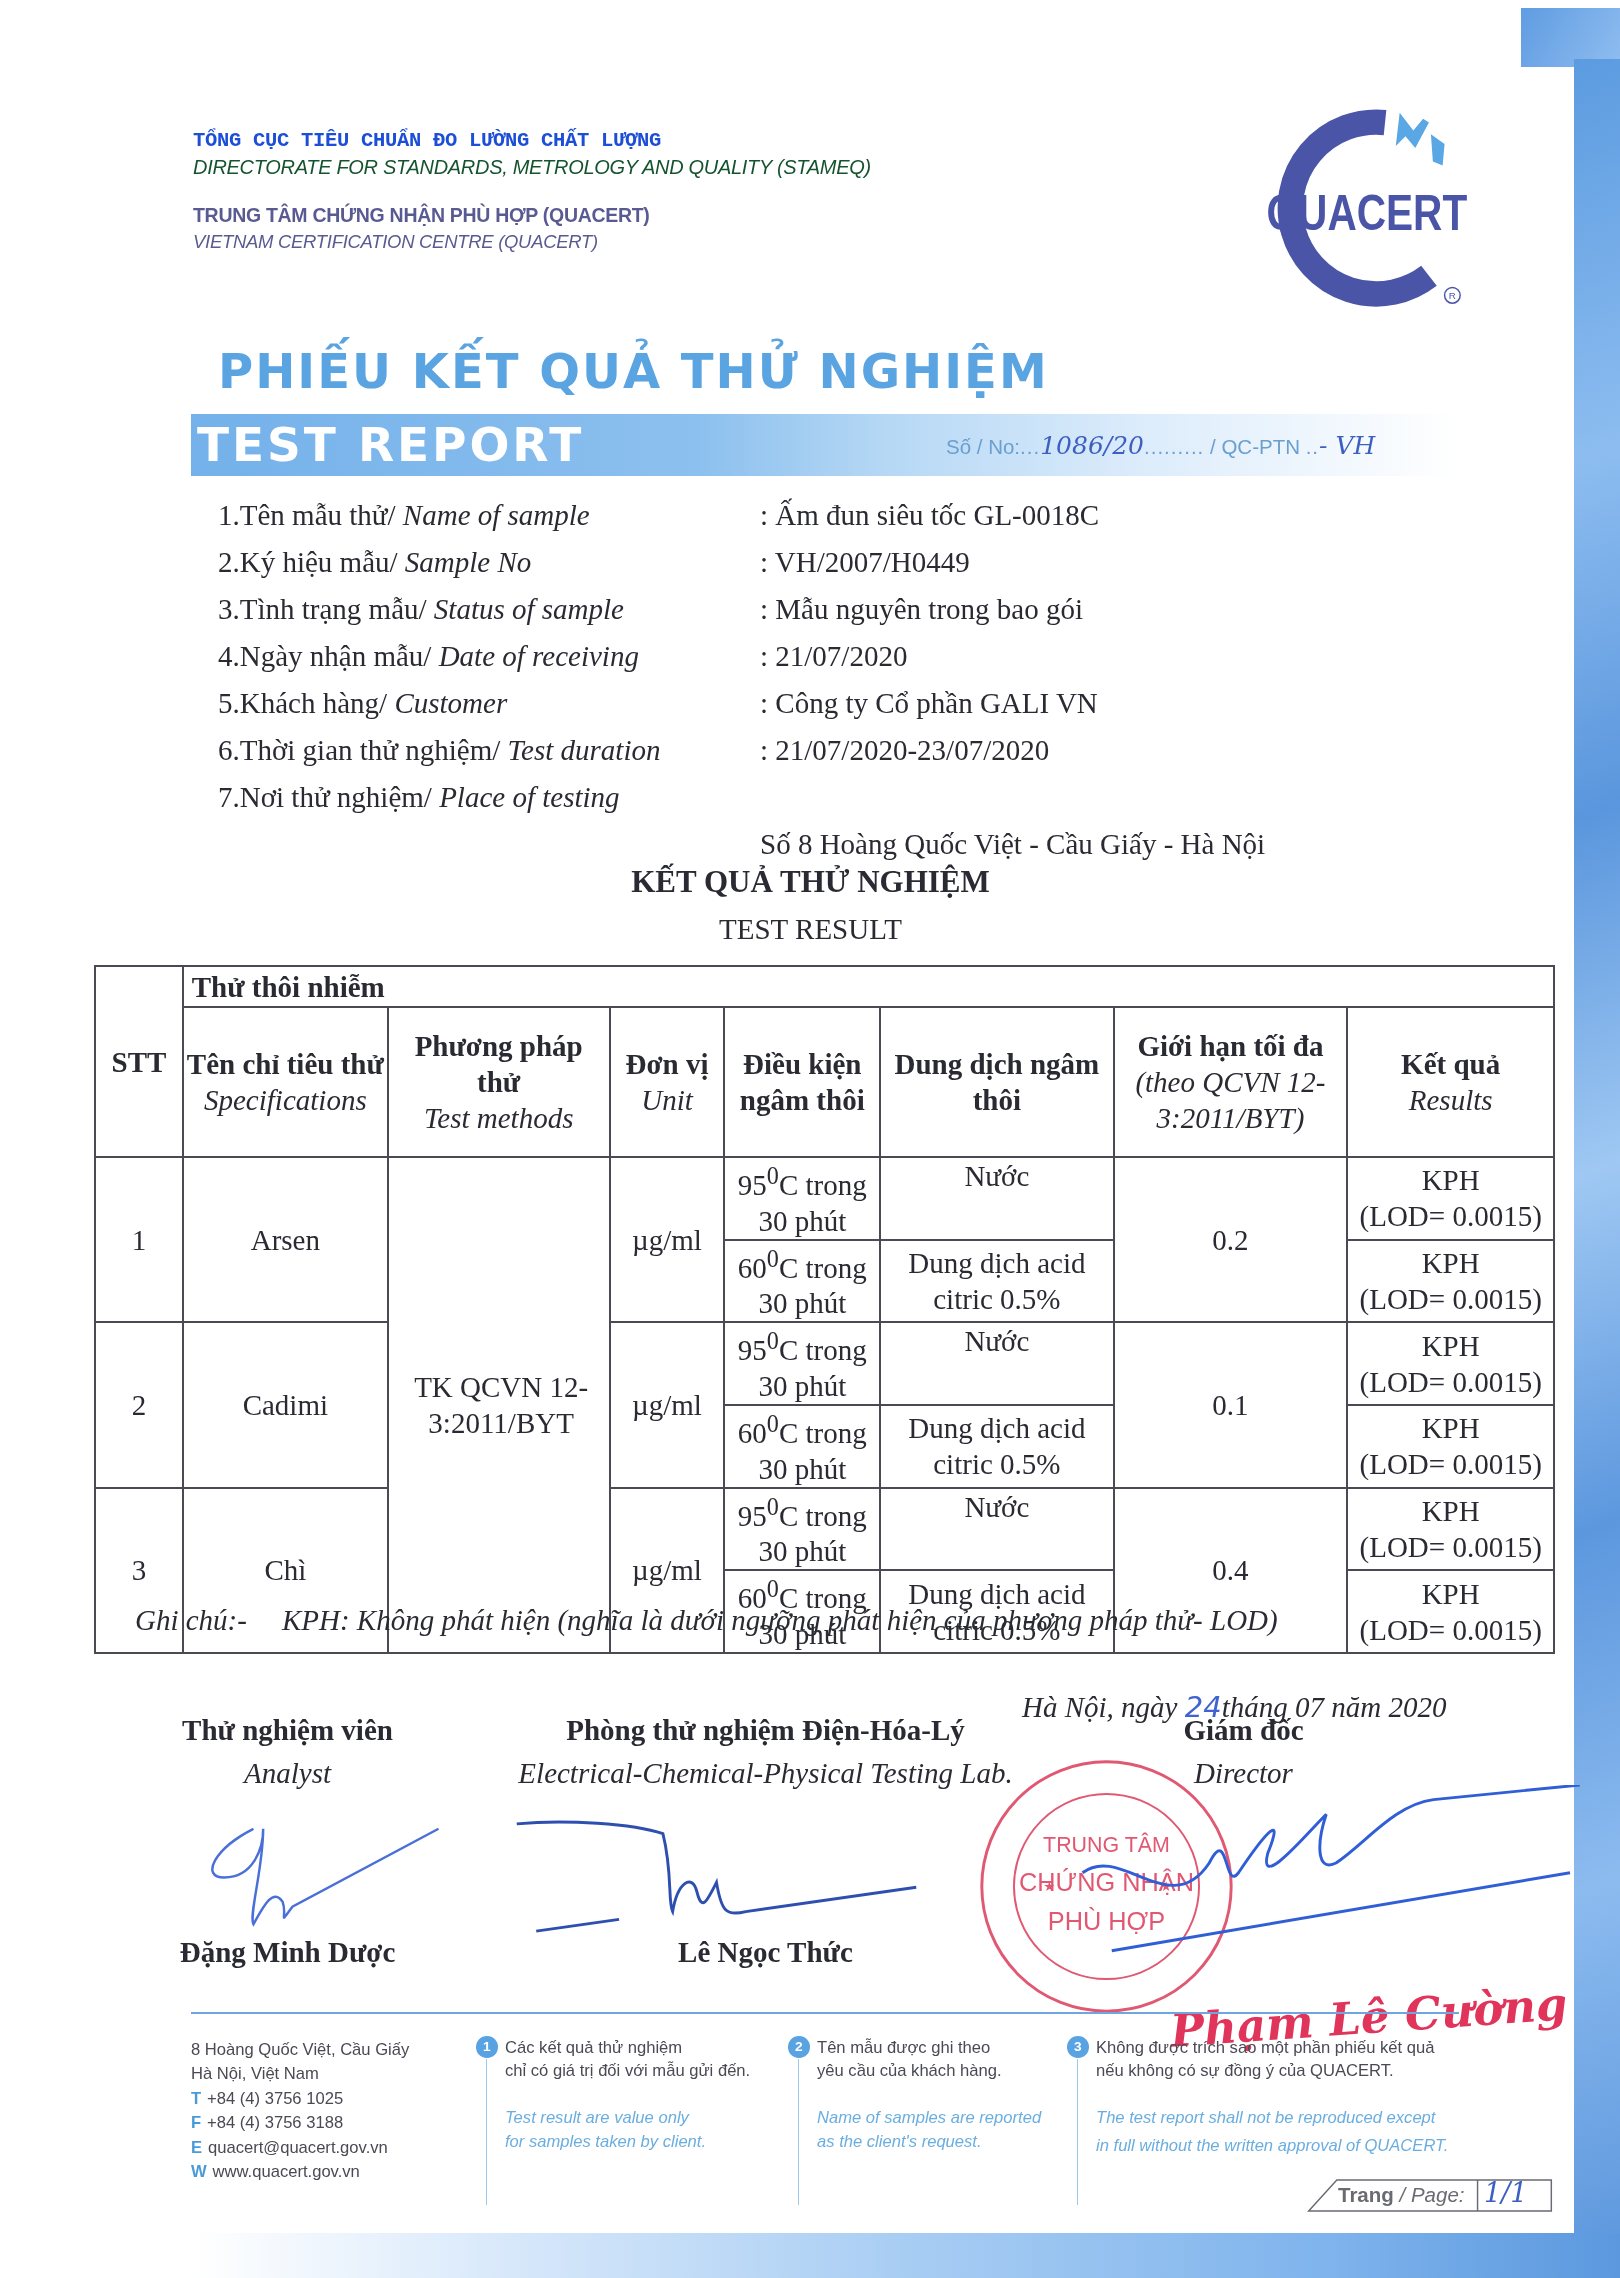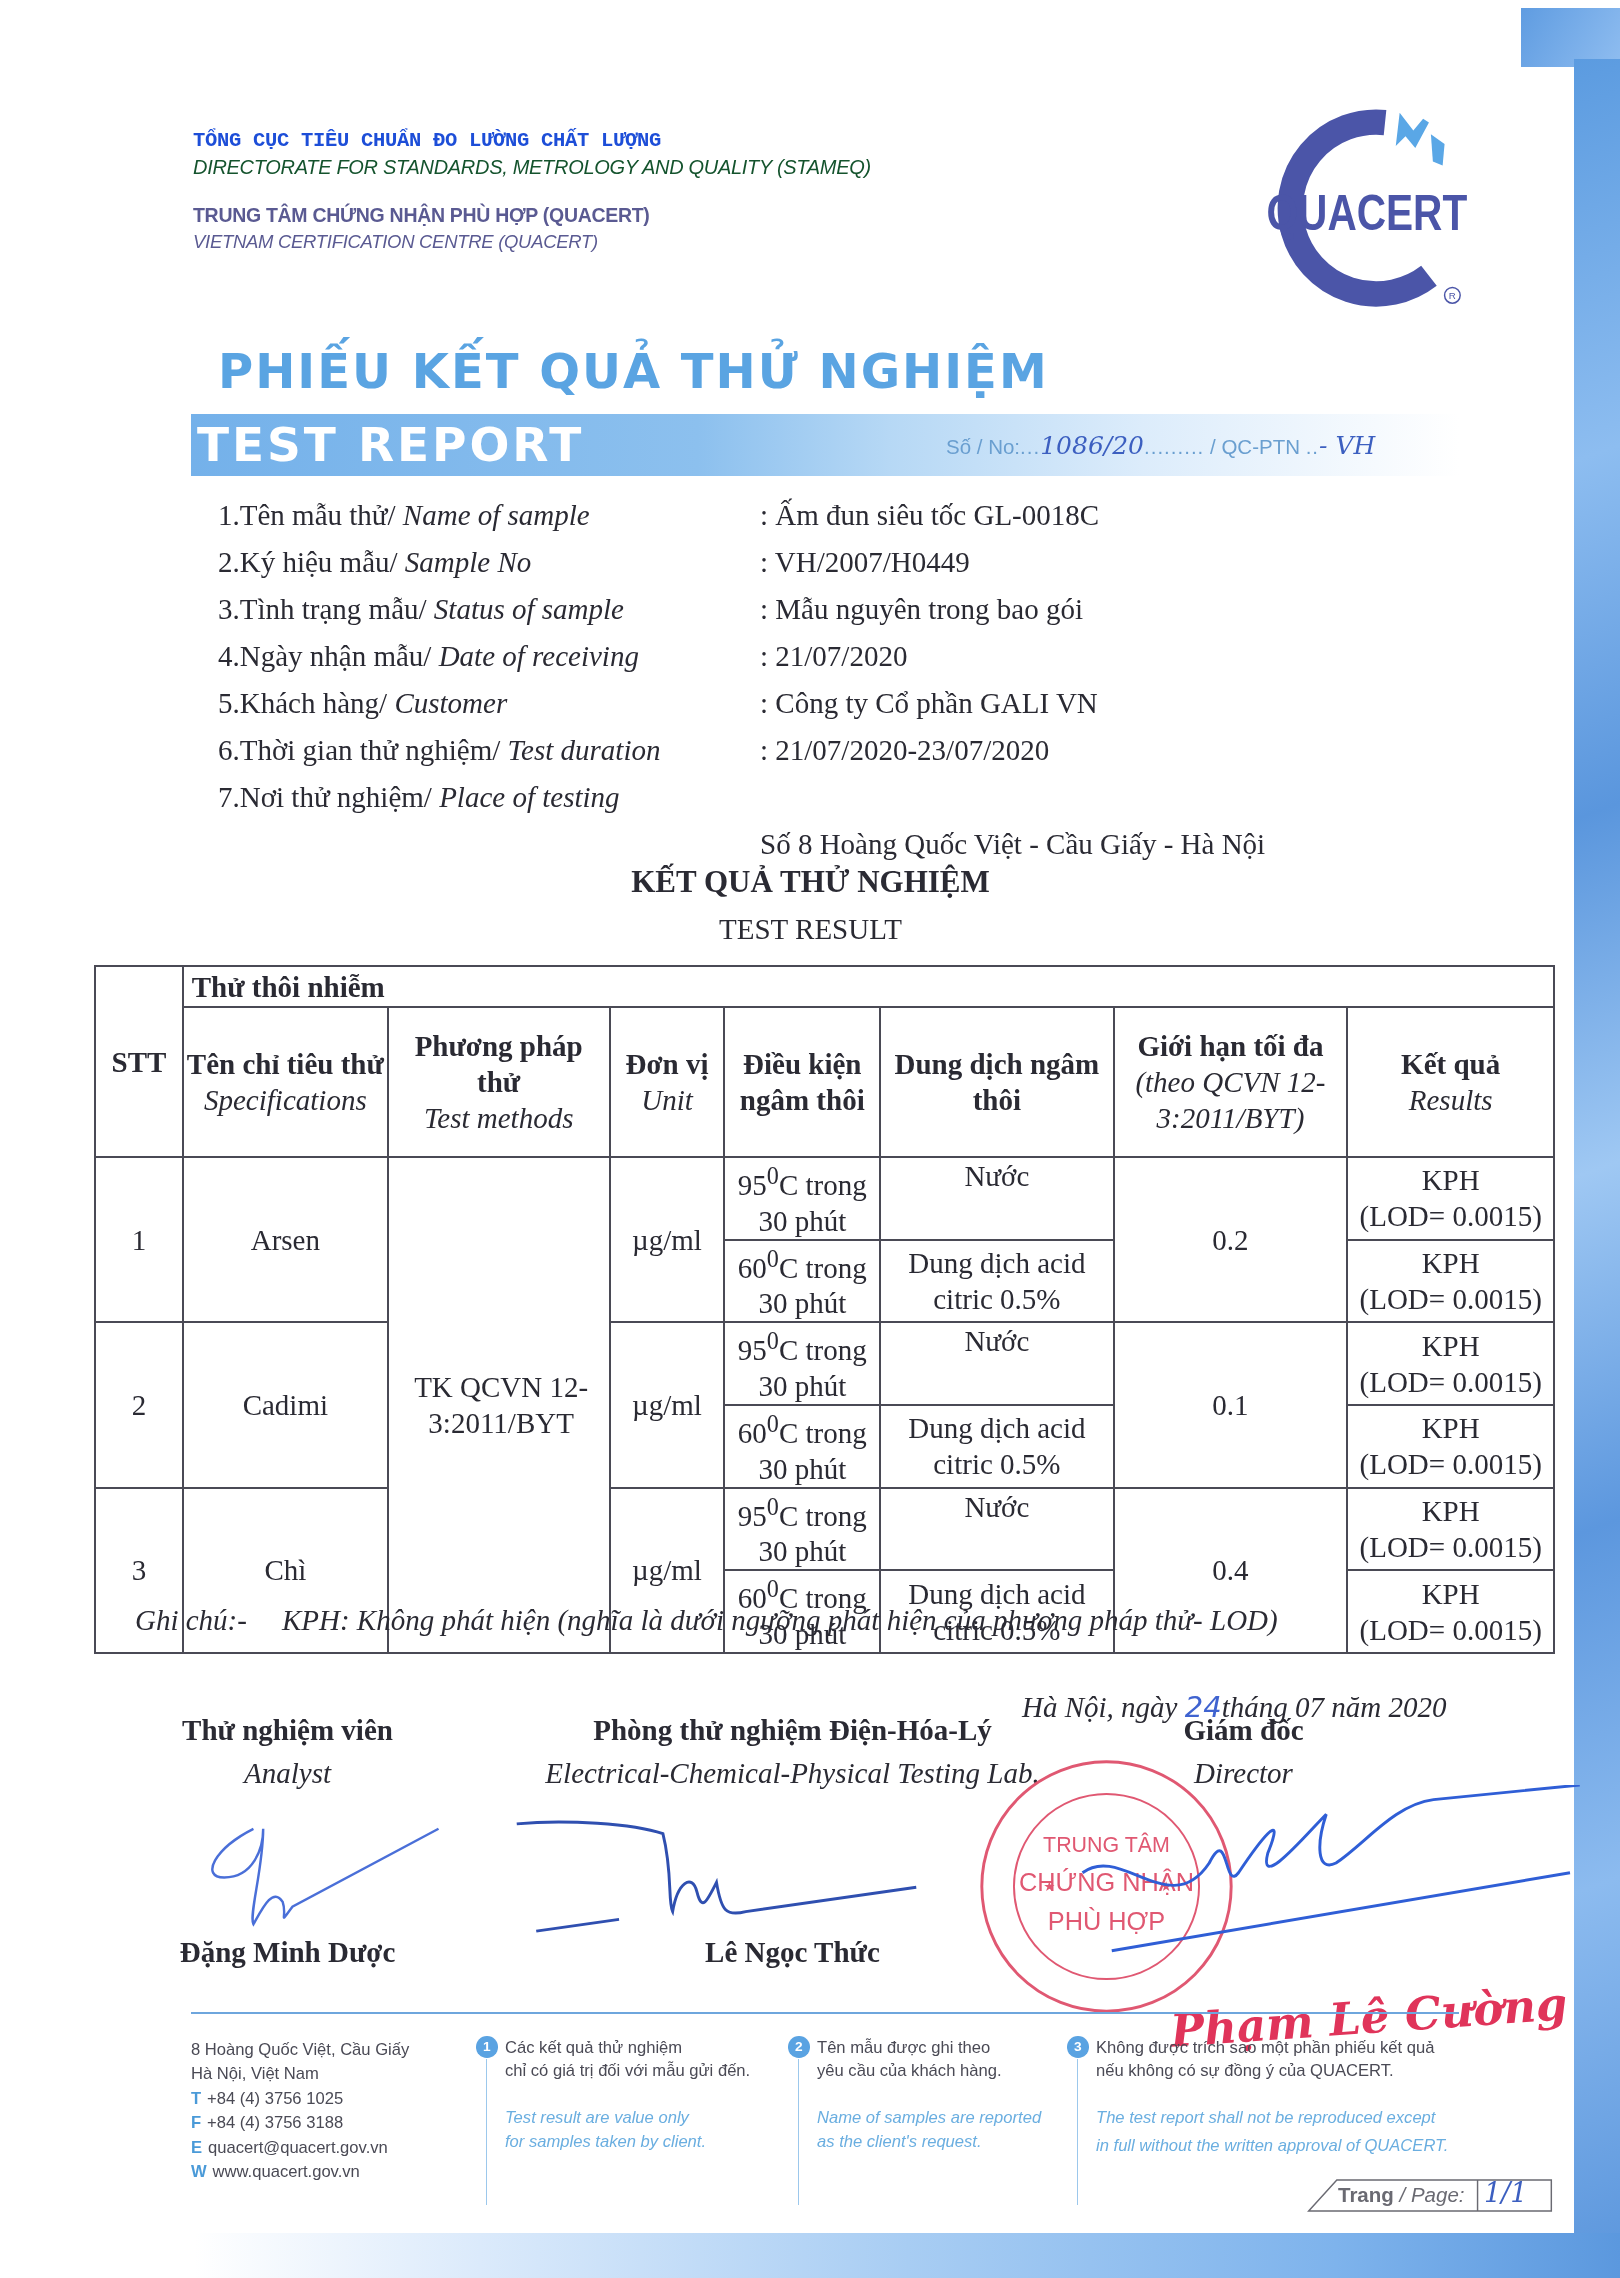--- a/index.html
+++ b/index.html
@@ -83,21 +83,21 @@
   .note { position:absolute; left:135px; top:1604px; font-size:29px; font-style:italic; }
   .note .sp { display:inline-block; width:35px; }
   .date { position:absolute; left:1022px; top:1658px; font-size:29px; font-style:italic;margin-top:32px; }
   .date .hand { color:#3f63d0; font-family:"DejaVu Sans", sans-serif; font-style:italic; font-size:29px; }
 
   .sig-col { position:absolute; text-align:center; font-size:29px; }
   .sig-col .role { font-weight:bold; }
   .sig-col .role-en { font-style:italic; margin-top:9.8px; }
   .sig-col .name { font-weight:bold; position:absolute; left:0; right:0; top:222px; }
   .sig1 { left:146px; top:1714px; width:283px; }
-  .sig2 { left:505px; top:1714px; width:575px; }
+  .sig2 { left:478px; top:1714px; width:575px; }
   .sig3 { left:1102px; top:1714px; width:283px; }
 
   .sign { position:absolute; }
   .stamp { position:absolute; left:975px; top:1755px; width:263px; height:263px; }
   .stamp-name {
     position:absolute; left:1170px; top:1991px; font-family:"DejaVu Serif", serif;
     font-style:italic; font-weight:bold; color:#e0345a; font-size:45px; transform:rotate(-4deg);
   }
 
   

